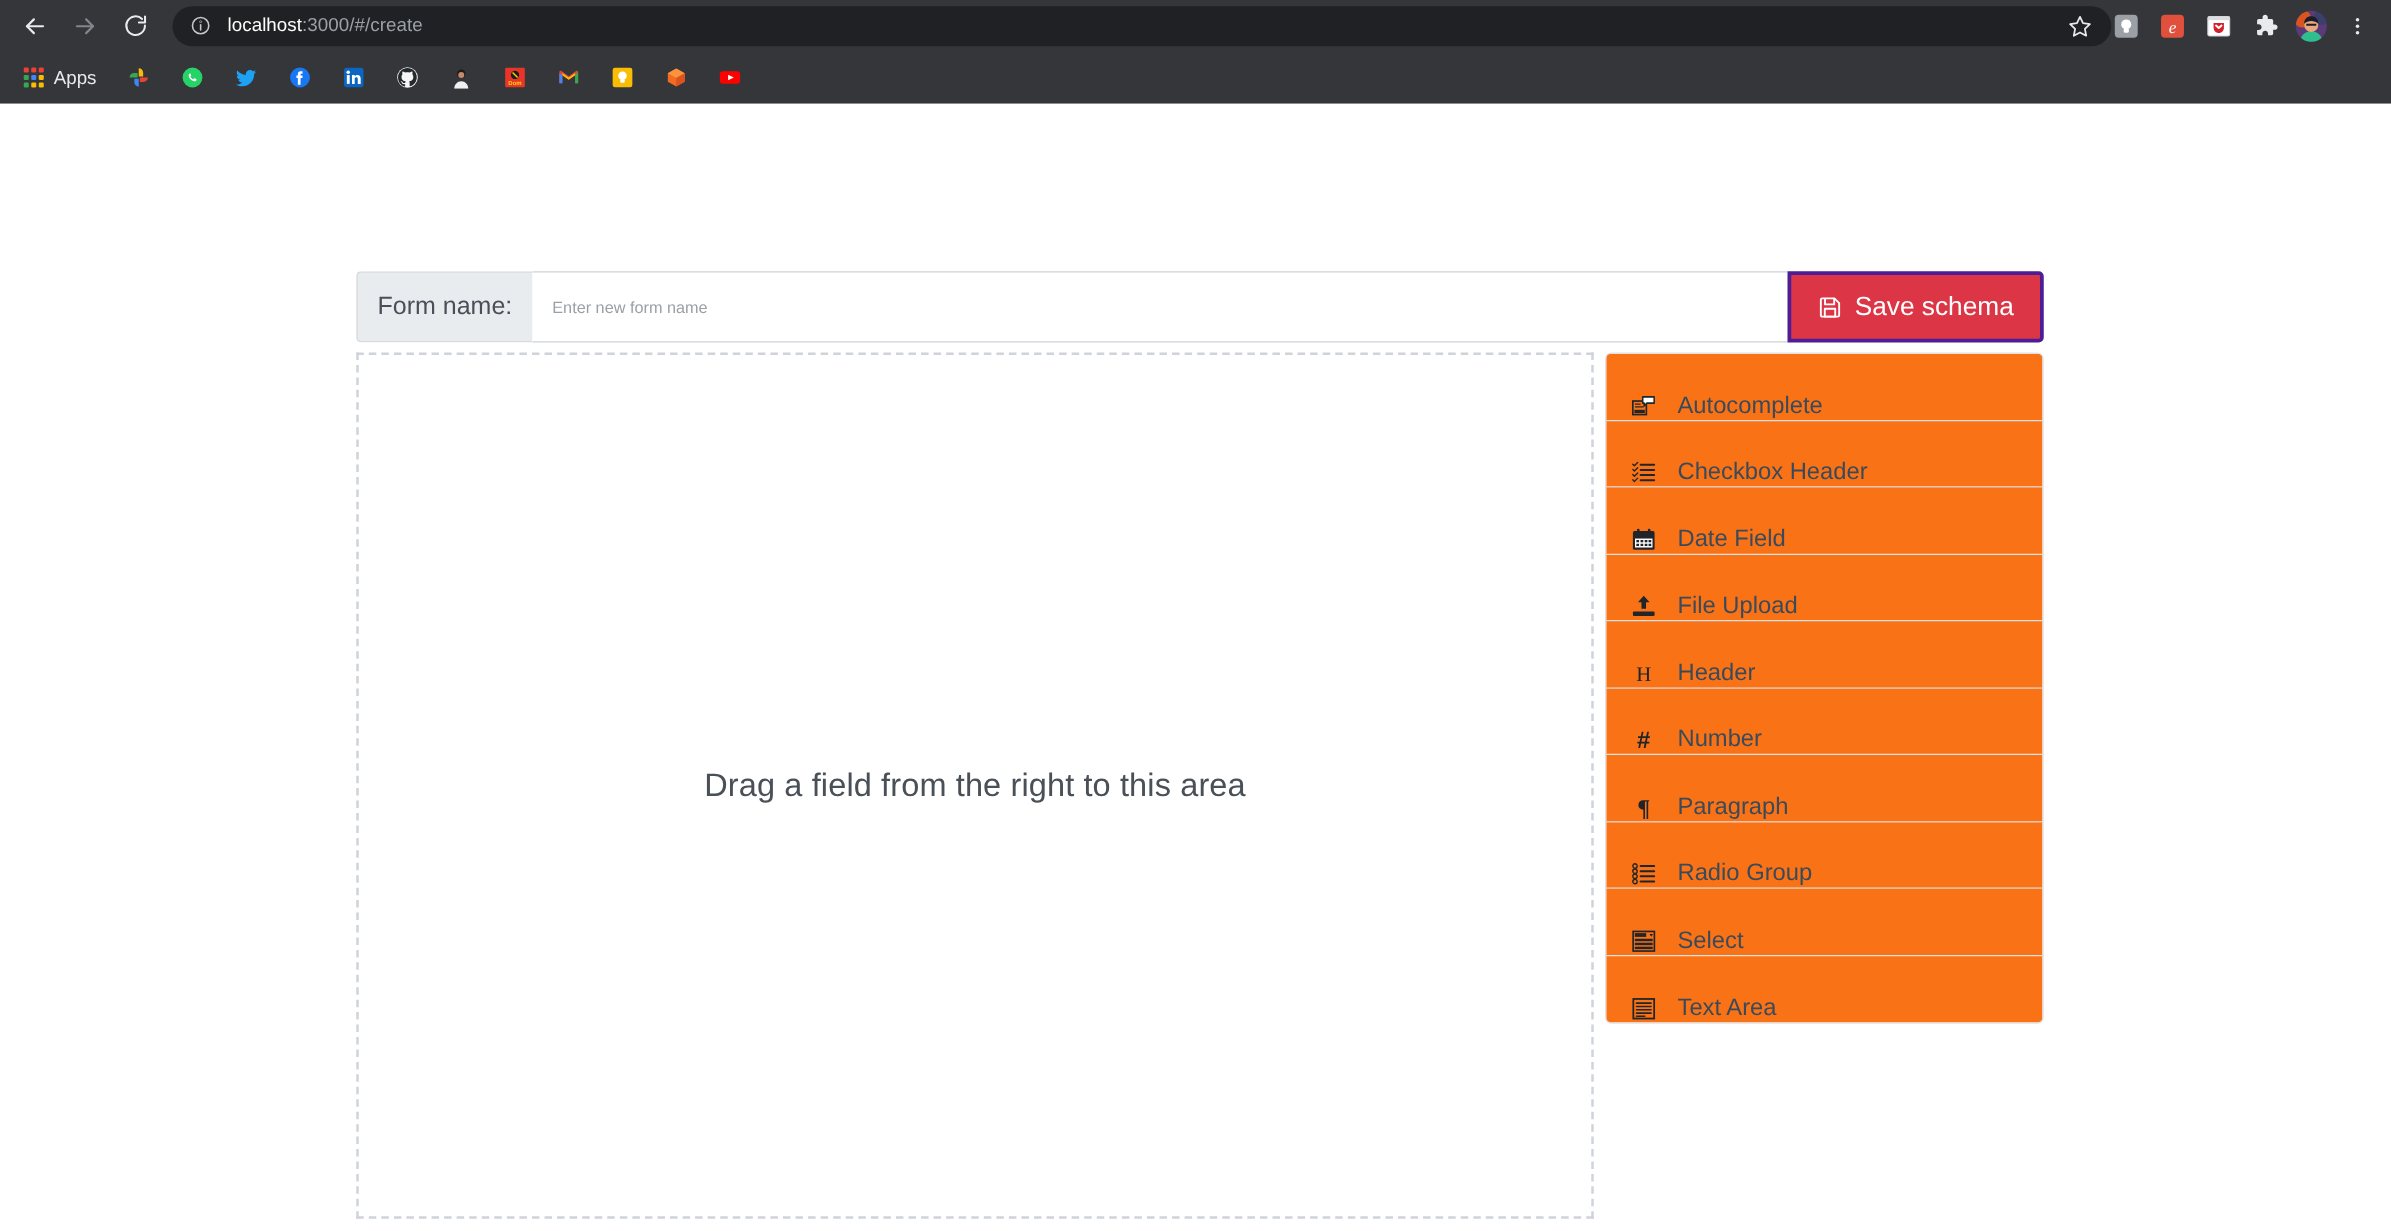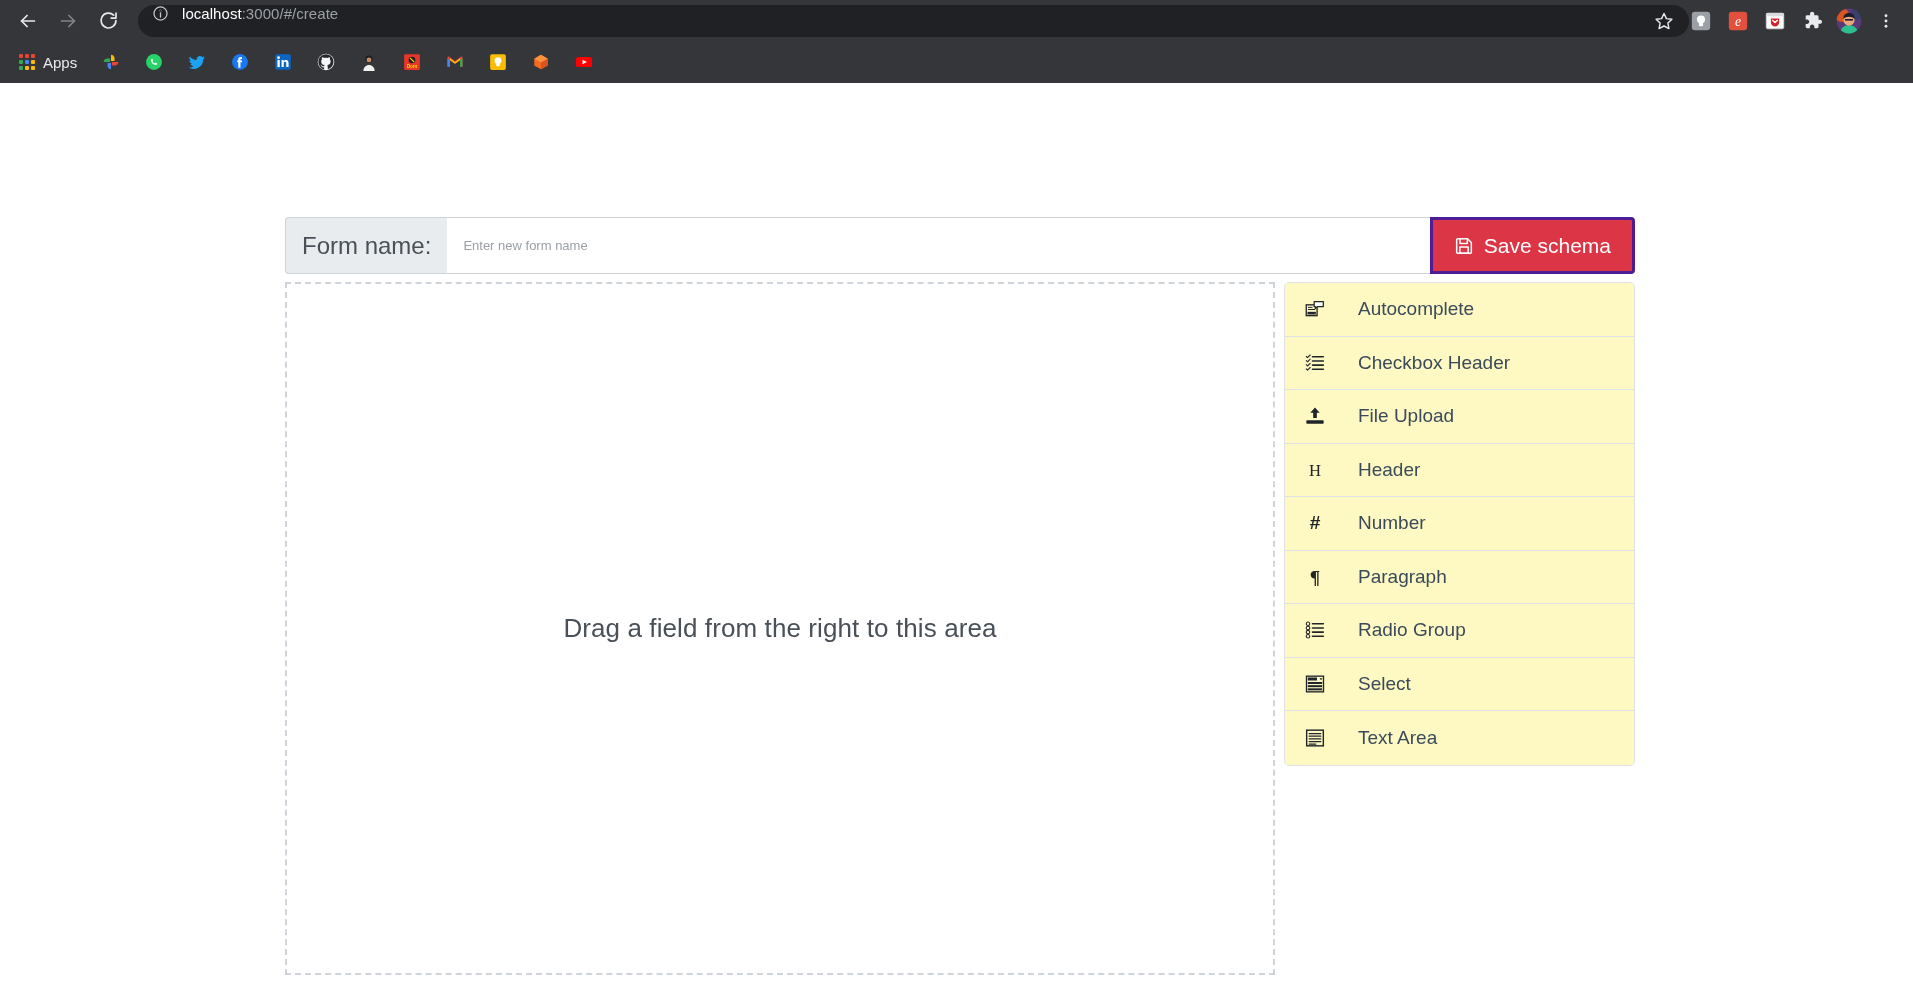--- a/index.html
+++ b/index.html
@@ -34,20 +34,21 @@
     margin-right: 4px;
   }
   .nav-btn svg { display: block; }
 
   #omnibox {
     flex: 1 1 auto;
     height: 32px;
     background: #202124;
     border-radius: 16px;
     display: flex;
+    align-items: center;
     margin-left: 8px;
     margin-right: 6px;
     padding: 0 14px;
     min-width: 0;
   }
   #omnibox-icon {
     width: 17px; height: 17px;
     flex: 0 0 auto;
     margin-right: 13px;
   }
@@ -135,21 +136,21 @@
     align-items: stretch;
   }
   #form-name-label {
     background: #e9ecef;
     border: 1px solid #ced4da;
     border-right: none;
     border-radius: 4px 0 0 4px;
     display: flex;
     align-items: center;
     padding: 0 16px;
-    font-size: 24px;
+    font-size: 20px;
     color: #495057;
     white-space: nowrap;
   }
   #form-name-input {
     flex: 1 1 auto;
     border: 1px solid #ced4da;
     border-left: none;
     border-right: none;
     background: #fff;
     font-size: 13px;
@@ -205,27 +206,26 @@
     left: 999px;
     top: 0;
     width: 351px;
     background: #fff;
     border: 1px solid #dee2e6;
     border-radius: 5px;
     overflow: hidden;
   }
   .palette-item {
     display: flex;
-    align-items: center;
+    align-items: flex-end;
     height: 53.5px;
     padding: 0 19px;
     border-bottom: 1px solid #dee2e6;
     cursor: move;
-    background: #fef9c3;
-    gap: 16px;
+    background: #f97316;
   }
   .palette-item:last-child { border-bottom: none; }
   .pal-icon {
     width: 22px; height: 22px;
     flex: 0 0 auto;
     display: flex; align-items: center; justify-content: center;
     margin-right: 16px;
     color: #212529;
   }
   .pal-label {
@@ -532,20 +532,41 @@
                 <polyline points="1.5,4 3,5.6 6.2,2.4"></polyline>
                 <polyline points="1.5,9 3,10.6 6.2,7.4"></polyline>
                 <polyline points="1.5,14 3,15.6 6.2,12.4"></polyline>
                 <polyline points="1.5,19 3,20.6 6.2,17.4"></polyline>
               </g>
             </svg>
           </span>
           <span class="pal-label">Checkbox Header</span>
         </div>
 
+        <div class="palette-item">
+          <span class="pal-icon">
+            <svg width="20" height="20" viewBox="0 0 24 24">
+              <rect x="1.6" y="3.4" width="20.8" height="18" rx="1.6" fill="#212529"></rect>
+              <rect x="3.6" y="10.6" width="16.8" height="8.6" fill="#fff"></rect>
+              <g fill="#212529">
+                <rect x="4.9" y="12" width="2.6" height="2.2"></rect>
+                  <rect x="8.9" y="12" width="2.6" height="2.2"></rect>
+                <rect x="12.9" y="12" width="2.6" height="2.2"></rect>
+                  <rect x="16.6" y="12" width="2.6" height="2.2"></rect>
+                <rect x="4.9" y="15.6" width="2.6" height="2.2"></rect>
+                  <rect x="8.9" y="15.6" width="2.6" height="2.2"></rect>
+                <rect x="12.9" y="15.6" width="2.6" height="2.2"></rect>
+                  <rect x="16.6" y="15.6" width="2.6" height="2.2"></rect>
+              </g>
+              <rect x="5.6" y="1.2" width="2.4" height="4.4" rx="1" fill="#212529"></rect>
+              <rect x="16" y="1.2" width="2.4" height="4.4" rx="1" fill="#212529"></rect>
+            </svg>
+          </span>
+          <span class="pal-label">Date Field</span>
+        </div>
 
         <div class="palette-item">
           <span class="pal-icon">
             <svg width="20" height="20" viewBox="0 0 24 24">
               <path d="M12 1.8l5.6 6.4h-3.4v6.2H9.8V8.2H6.4z" fill="#212529"></path>
               <rect x="1.6" y="17" width="20.8" height="4.4" rx="1" fill="#212529"></rect>
             </svg>
           </span>
           <span class="pal-label">File Upload</span>
         </div>

